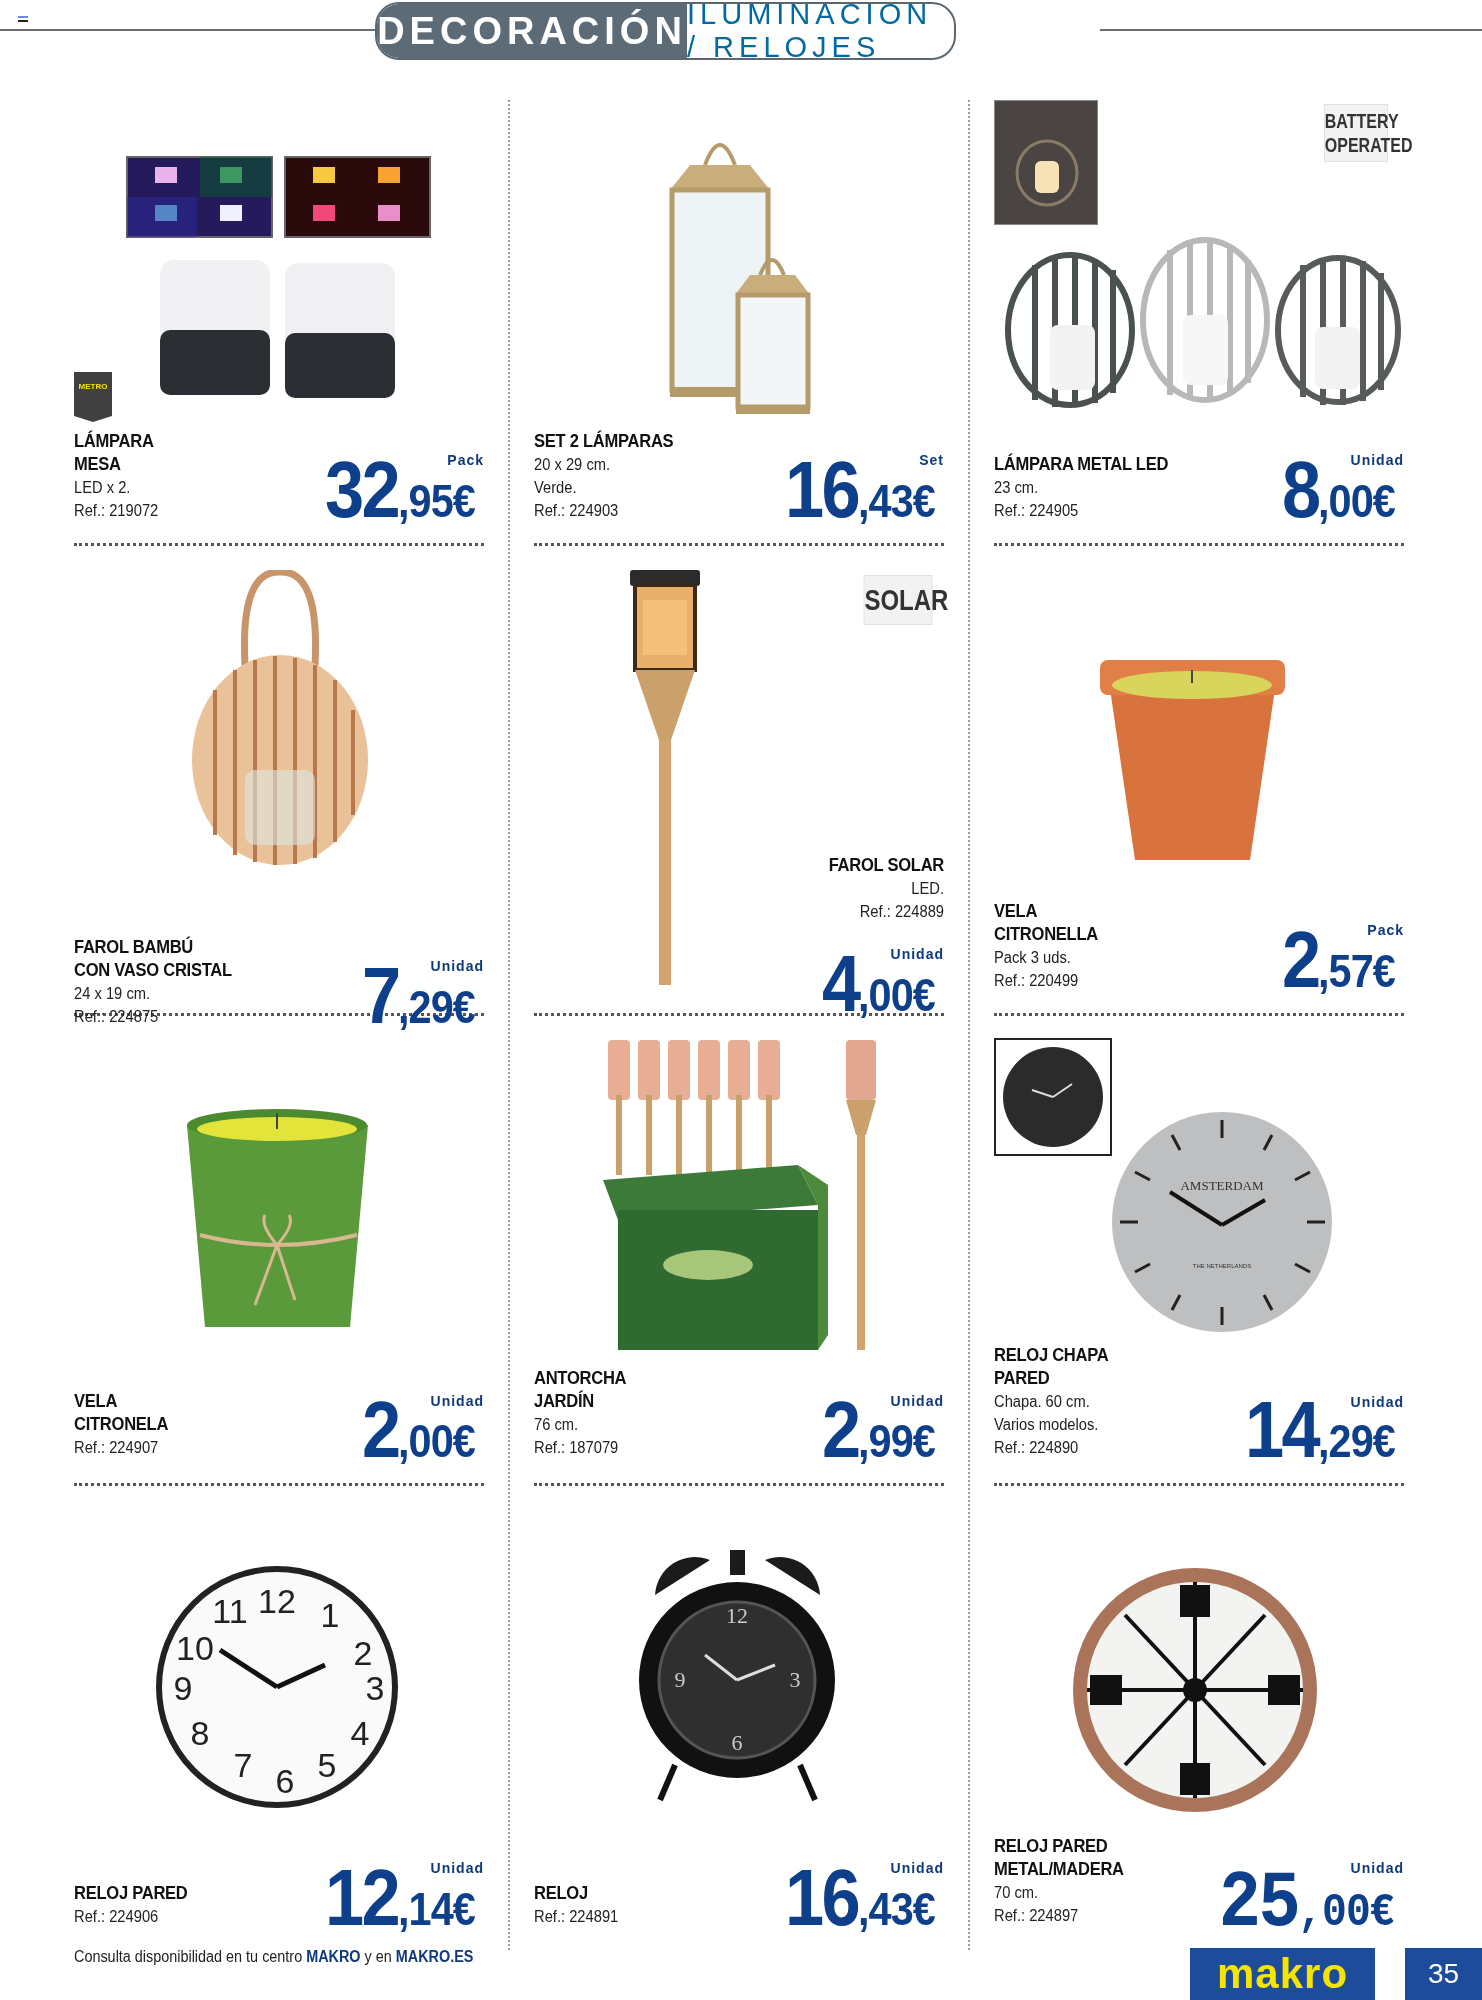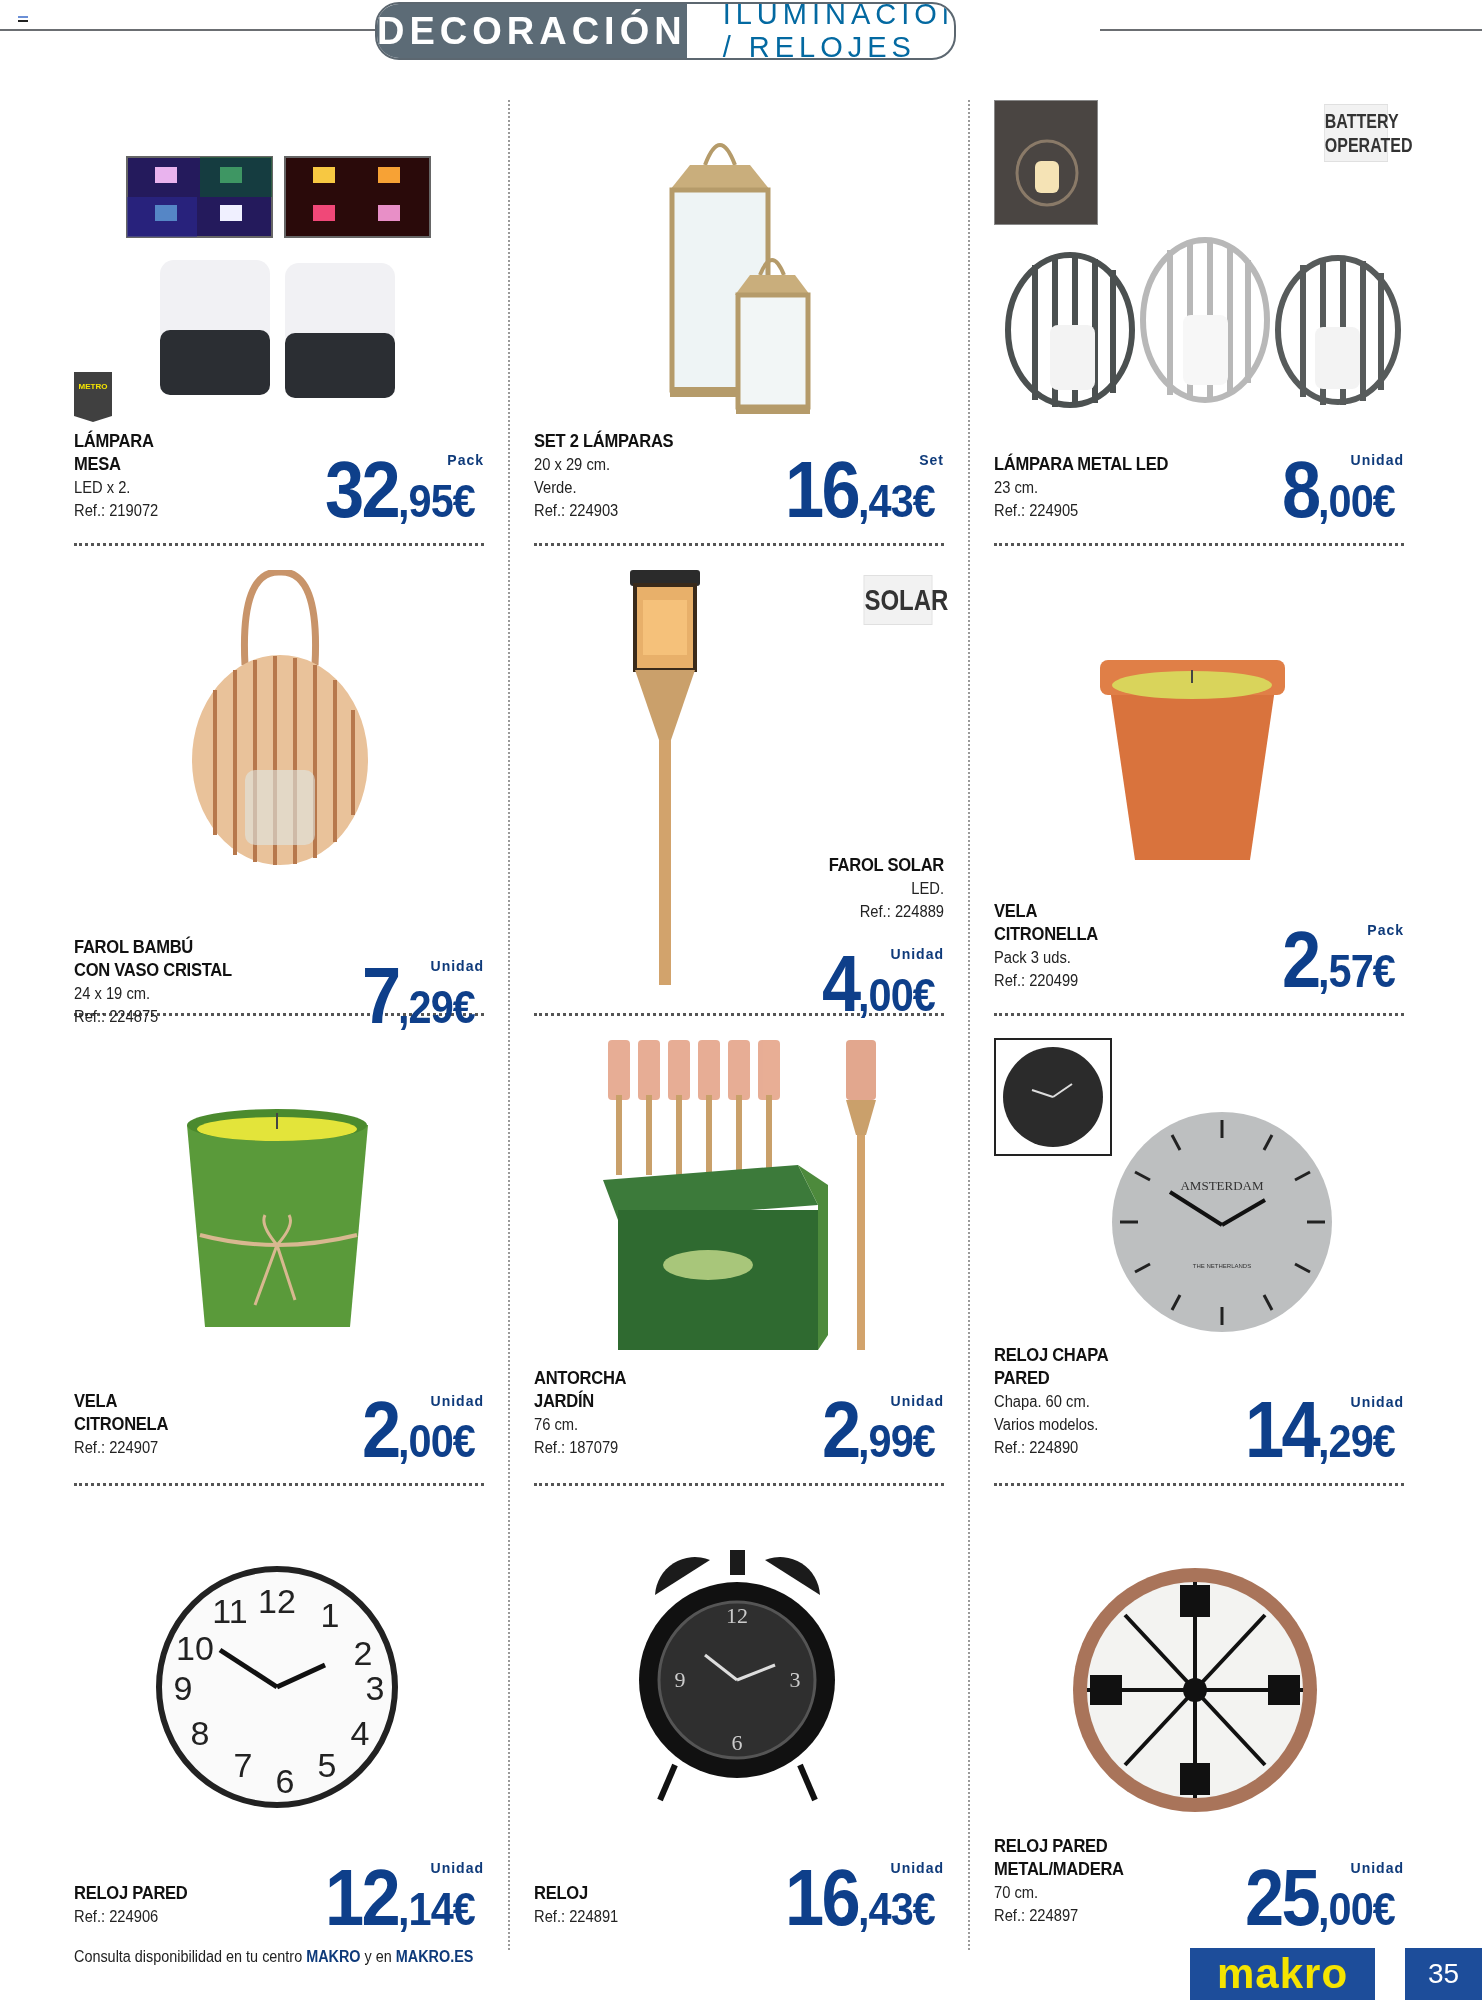--- a/index.html
+++ b/index.html
@@ -6,21 +6,21 @@
   html, body { width: 1482px; height: 2000px; background: #ffffff; overflow: hidden; }
   body { position: relative; font-family: "Liberation Sans", sans-serif; color: #111; }
 
   
   .hdr-line { position: absolute; top: 29px; height: 2px; background: #6b6e72; }
   .hdr-line.l { left: 0; width: 380px; }
   .hdr-line.r { left: 1100px; width: 382px; }
   .menu-mark { position: absolute; left: 18px; top: 16px; width: 10px; height: 10px; }
   .menu-mark i { display: block; height: 2px; margin-bottom: 2px; background: #222; }
   .menu-mark i:first-child { background: #6b8fd6; }
-  .hdr-pill { position: absolute; left: 375px; top: 2px; width: 581px; height: 58px; border: 2px solid #5c6770; border-radius: 24px; overflow: hidden; display: flex; background: #fff; gap: 36px; }
+  .hdr-pill { position: absolute; left: 375px; top: 2px; width: 581px; height: 58px; border: 2px solid #5c6770; border-radius: 24px; overflow: hidden; display: flex; background: #fff; }
   .hdr-dark { width: 310px; background: #5c6b76; color: #fff; font-weight: bold; font-size: 38px; letter-spacing: 5px; display: flex; align-items: center; justify-content: center; font-family: "Liberation Sans Narrow", "Liberation Sans", sans-serif; transform-origin: left; }
   .hdr-light { flex: 1; color: #0369a1; font-size: 29px; letter-spacing: 5px; display: flex; align-items: center; justify-content: center; }
 
   
   .vline { position: absolute; width: 0; border-left: 2px dotted #9a9a9a; }
   .cell { position: absolute; width: 410px; }
   .hsep { position: absolute; height: 0; border-top: 3px dotted #555; }
 
   .title { font-family: "Liberation Sans", sans-serif; font-weight: bold; font-size: 18px; line-height: 23px; letter-spacing: -0.3px; color: #111; transform: scaleX(0.92); transform-origin: left; }
   .desc { font-size: 16px; line-height: 23px; color: #222; transform: scaleX(0.92); transform-origin: left; }
@@ -395,20 +395,20 @@
       </g>
     <circle cx="125" cy="125" r="12" fill="#111"></circle>
   </svg>
 </div>
 <div class="cell" style="left:994px; top:1835px;">
   <div class="title">RELOJ PARED</div>
   <div class="title">METAL/MADERA</div>
   <div class="desc">70 cm.</div>
   <div class="desc">Ref.: 224897</div>
   <div class="unit" style="right:0; top:25px;">Unidad</div>
-  <div class="price" style="right:0; top:23px;"><span class="big">25</span><span class="small">,00€</span></div>
+  <div class="price" style="right:0; top:29px;font-family:Liberation Mono, monospace;"><span class="big">25</span><span class="small">,00€</span></div>
 </div>
 
 <div class="footer-txt">
   <span>Consulta disponibilidad en tu centro </span><b>MAKRO</b><span> y en </span><b>MAKRO.ES</b>
 </div>
 <div class="logo">makro</div>
 <div class="pagenum">35</div>
 
 </body></html>

